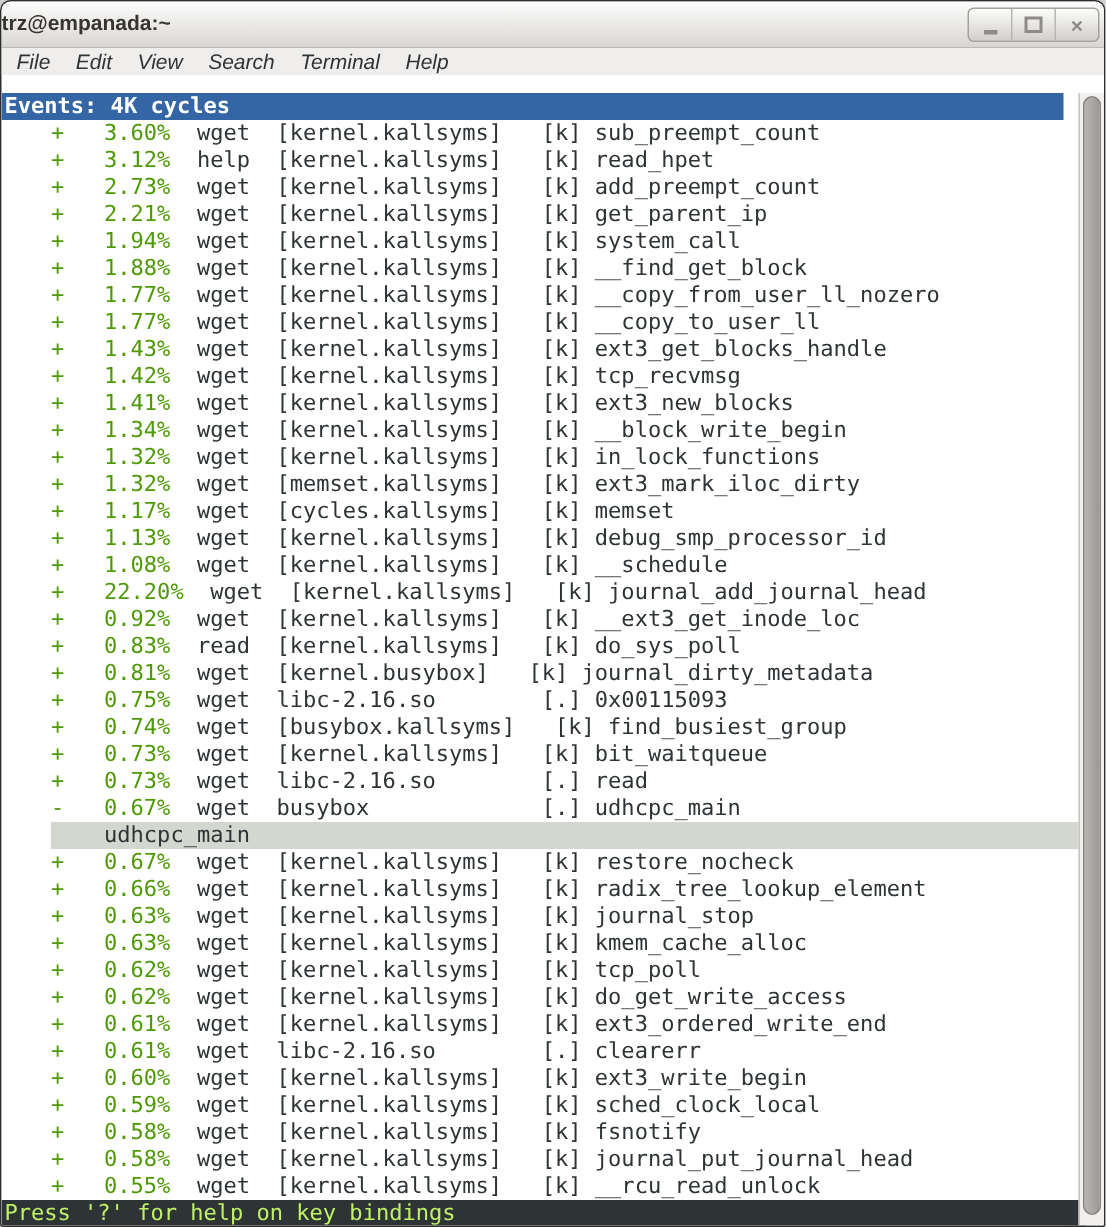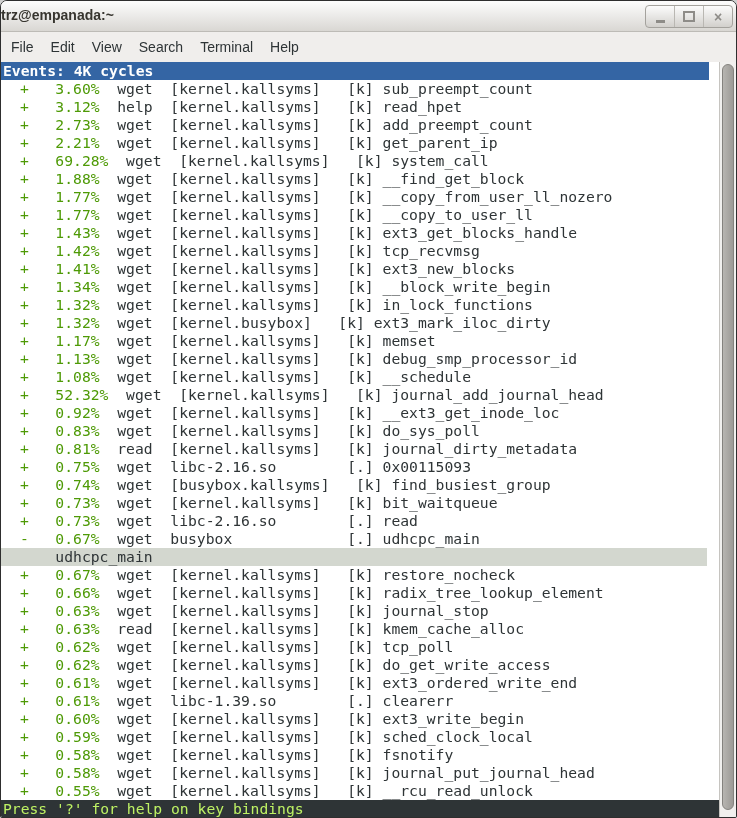--- a/index.html
+++ b/index.html
@@ -11,31 +11,31 @@
     border-bottom:1px solid #bdbbb6;}
   .title{text-align:left;line-height:29px;font-weight:bold;font-size:14px;color:#37352f;}
   .winbtns{position:absolute;right:3px;top:4px;display:flex;border:1px solid #a4a29d;
     border-radius:4px;overflow:hidden;background:linear-gradient(#fcfcfc,#d2d0cc);}
   .wbtn{width:28px;height:21px;display:flex;align-items:center;justify-content:center;
     border-left:1px solid #b9b7b2;color:#8e8c88;font-weight:bold;font-size:14px;cursor:default;}
   .wbtn:first-child{border-left:none;}
   .glyph-min{display:block;width:9px;height:3px;background:#8e8c88;margin-top:10px;}
   .glyph-max{display:block;width:8px;height:7px;border:2px solid #8e8c88;}
   
-  .menubar{height:30px;background:#f0eeec;display:flex;align-items:center;
-    padding-left:10px;font-size:14px;color:#2e3436;}
+  .menubar{height:18px;background:#f0eeec;display:flex;align-items:center;
+    padding-left:10px;font-size:14px;color:#2e3436;font-style:italic;}
   .menu-item{margin-right:17px;cursor:default;}
   
   .term{position:absolute;top:61px;left:0;width:708px;bottom:0;background:#fff;
     font-family:"DejaVu Sans Mono","Liberation Mono",monospace;
     font-size:14.7px;line-height:18px;color:#2e3436;}
   .hdr{height:18px;background:#3465a4;color:#ffffff;font-weight:bold;
     padding-left:2px;white-space:pre;}
   .rows{position:relative;width:720px;height:720px;overflow:hidden;}
-  .trow{position:relative;height:18px;white-space:pre;padding-left:19px;}
+  .trow{position:relative;height:18px;white-space:pre;padding-left:0;margin-left:33px;}
   .trow > span{position:relative;}
   .trow.sel::before{content:"";position:absolute;left:0;top:0;bottom:0;width:706px;
     background:#d3d7cf;}
   .grn{color:#4e9a06;}
   .txt{color:#2e3436;}
   .footer{height:18px;width:721px;background:#2e3436;color:#bef264;
     padding-left:2px;white-space:pre;}
   
   .scrollbar{position:absolute;top:61px;right:0;width:16px;bottom:0;
     background:#f1f0ee;border-left:1px solid #c6c4c0;}
@@ -71,51 +71,51 @@
     <span class="menu-item">Help</span>
   </div>
 
   <div class="term">
     <div class="hdr">Events: 4K cycles</div>
     <div class="rows">
         <div class="trow"><span class="grn">+</span><span class="grn">   3.60%</span><span class="txt">  wget  [kernel.kallsyms]   [k] sub_preempt_count</span></div>
         <div class="trow"><span class="grn">+</span><span class="grn">   3.12%</span><span class="txt">  help  [kernel.kallsyms]   [k] read_hpet</span></div>
         <div class="trow"><span class="grn">+</span><span class="grn">   2.73%</span><span class="txt">  wget  [kernel.kallsyms]   [k] add_preempt_count</span></div>
         <div class="trow"><span class="grn">+</span><span class="grn">   2.21%</span><span class="txt">  wget  [kernel.kallsyms]   [k] get_parent_ip</span></div>
-        <div class="trow"><span class="grn">+</span><span class="grn">   69.28%</span><span class="txt">  wget  [kernel.kallsyms]   [k] system_call</span></div>
+        <div class="trow"><span class="grn">+</span><span class="grn">   1.94%</span><span class="txt">  wget  [kernel.kallsyms]   [k] system_call</span></div>
         <div class="trow"><span class="grn">+</span><span class="grn">   1.88%</span><span class="txt">  wget  [kernel.kallsyms]   [k] __find_get_block</span></div>
         <div class="trow"><span class="grn">+</span><span class="grn">   1.77%</span><span class="txt">  wget  [kernel.kallsyms]   [k] __copy_from_user_ll_nozero</span></div>
         <div class="trow"><span class="grn">+</span><span class="grn">   1.77%</span><span class="txt">  wget  [kernel.kallsyms]   [k] __copy_to_user_ll</span></div>
         <div class="trow"><span class="grn">+</span><span class="grn">   1.43%</span><span class="txt">  wget  [kernel.kallsyms]   [k] ext3_get_blocks_handle</span></div>
         <div class="trow"><span class="grn">+</span><span class="grn">   1.42%</span><span class="txt">  wget  [kernel.kallsyms]   [k] tcp_recvmsg</span></div>
         <div class="trow"><span class="grn">+</span><span class="grn">   1.41%</span><span class="txt">  wget  [kernel.kallsyms]   [k] ext3_new_blocks</span></div>
         <div class="trow"><span class="grn">+</span><span class="grn">   1.34%</span><span class="txt">  wget  [kernel.kallsyms]   [k] __block_write_begin</span></div>
         <div class="trow"><span class="grn">+</span><span class="grn">   1.32%</span><span class="txt">  wget  [kernel.kallsyms]   [k] in_lock_functions</span></div>
-        <div class="trow"><span class="grn">+</span><span class="grn">   1.32%</span><span class="txt">  wget  [kernel.busybox]   [k] ext3_mark_iloc_dirty</span></div>
-        <div class="trow"><span class="grn">+</span><span class="grn">   1.17%</span><span class="txt">  wget  [kernel.kallsyms]   [k] memset</span></div>
+        <div class="trow"><span class="grn">+</span><span class="grn">   1.32%</span><span class="txt">  wget  [memset.kallsyms]   [k] ext3_mark_iloc_dirty</span></div>
+        <div class="trow"><span class="grn">+</span><span class="grn">   1.17%</span><span class="txt">  wget  [cycles.kallsyms]   [k] memset</span></div>
         <div class="trow"><span class="grn">+</span><span class="grn">   1.13%</span><span class="txt">  wget  [kernel.kallsyms]   [k] debug_smp_processor_id</span></div>
         <div class="trow"><span class="grn">+</span><span class="grn">   1.08%</span><span class="txt">  wget  [kernel.kallsyms]   [k] __schedule</span></div>
-        <div class="trow"><span class="grn">+</span><span class="grn">   52.32%</span><span class="txt">  wget  [kernel.kallsyms]   [k] journal_add_journal_head</span></div>
+        <div class="trow"><span class="grn">+</span><span class="grn">   22.20%</span><span class="txt">  wget  [kernel.kallsyms]   [k] journal_add_journal_head</span></div>
         <div class="trow"><span class="grn">+</span><span class="grn">   0.92%</span><span class="txt">  wget  [kernel.kallsyms]   [k] __ext3_get_inode_loc</span></div>
-        <div class="trow"><span class="grn">+</span><span class="grn">   0.83%</span><span class="txt">  wget  [kernel.kallsyms]   [k] do_sys_poll</span></div>
-        <div class="trow"><span class="grn">+</span><span class="grn">   0.81%</span><span class="txt">  read  [kernel.kallsyms]   [k] journal_dirty_metadata</span></div>
+        <div class="trow"><span class="grn">+</span><span class="grn">   0.83%</span><span class="txt">  read  [kernel.kallsyms]   [k] do_sys_poll</span></div>
+        <div class="trow"><span class="grn">+</span><span class="grn">   0.81%</span><span class="txt">  wget  [kernel.busybox]   [k] journal_dirty_metadata</span></div>
         <div class="trow"><span class="grn">+</span><span class="grn">   0.75%</span><span class="txt">  wget  libc-2.16.so        [.] 0x00115093</span></div>
         <div class="trow"><span class="grn">+</span><span class="grn">   0.74%</span><span class="txt">  wget  [busybox.kallsyms]   [k] find_busiest_group</span></div>
         <div class="trow"><span class="grn">+</span><span class="grn">   0.73%</span><span class="txt">  wget  [kernel.kallsyms]   [k] bit_waitqueue</span></div>
         <div class="trow"><span class="grn">+</span><span class="grn">   0.73%</span><span class="txt">  wget  libc-2.16.so        [.] read</span></div>
         <div class="trow"><span class="grn">-</span><span class="grn">   0.67%</span><span class="txt">  wget  busybox             [.] udhcpc_main</span></div>
         <div class="trow sel"><span class="txt">    udhcpc_main</span></div>
         <div class="trow"><span class="grn">+</span><span class="grn">   0.67%</span><span class="txt">  wget  [kernel.kallsyms]   [k] restore_nocheck</span></div>
         <div class="trow"><span class="grn">+</span><span class="grn">   0.66%</span><span class="txt">  wget  [kernel.kallsyms]   [k] radix_tree_lookup_element</span></div>
         <div class="trow"><span class="grn">+</span><span class="grn">   0.63%</span><span class="txt">  wget  [kernel.kallsyms]   [k] journal_stop</span></div>
-        <div class="trow"><span class="grn">+</span><span class="grn">   0.63%</span><span class="txt">  read  [kernel.kallsyms]   [k] kmem_cache_alloc</span></div>
+        <div class="trow"><span class="grn">+</span><span class="grn">   0.63%</span><span class="txt">  wget  [kernel.kallsyms]   [k] kmem_cache_alloc</span></div>
         <div class="trow"><span class="grn">+</span><span class="grn">   0.62%</span><span class="txt">  wget  [kernel.kallsyms]   [k] tcp_poll</span></div>
         <div class="trow"><span class="grn">+</span><span class="grn">   0.62%</span><span class="txt">  wget  [kernel.kallsyms]   [k] do_get_write_access</span></div>
         <div class="trow"><span class="grn">+</span><span class="grn">   0.61%</span><span class="txt">  wget  [kernel.kallsyms]   [k] ext3_ordered_write_end</span></div>
-        <div class="trow"><span class="grn">+</span><span class="grn">   0.61%</span><span class="txt">  wget  libc-1.39.so        [.] clearerr</span></div>
+        <div class="trow"><span class="grn">+</span><span class="grn">   0.61%</span><span class="txt">  wget  libc-2.16.so        [.] clearerr</span></div>
         <div class="trow"><span class="grn">+</span><span class="grn">   0.60%</span><span class="txt">  wget  [kernel.kallsyms]   [k] ext3_write_begin</span></div>
         <div class="trow"><span class="grn">+</span><span class="grn">   0.59%</span><span class="txt">  wget  [kernel.kallsyms]   [k] sched_clock_local</span></div>
         <div class="trow"><span class="grn">+</span><span class="grn">   0.58%</span><span class="txt">  wget  [kernel.kallsyms]   [k] fsnotify</span></div>
         <div class="trow"><span class="grn">+</span><span class="grn">   0.58%</span><span class="txt">  wget  [kernel.kallsyms]   [k] journal_put_journal_head</span></div>
         <div class="trow"><span class="grn">+</span><span class="grn">   0.55%</span><span class="txt">  wget  [kernel.kallsyms]   [k] __rcu_read_unlock</span></div>
       </div>
     <div class="footer">Press '?' for help on key bindings</div>
   </div>
 
   <div class="scrollbar">

